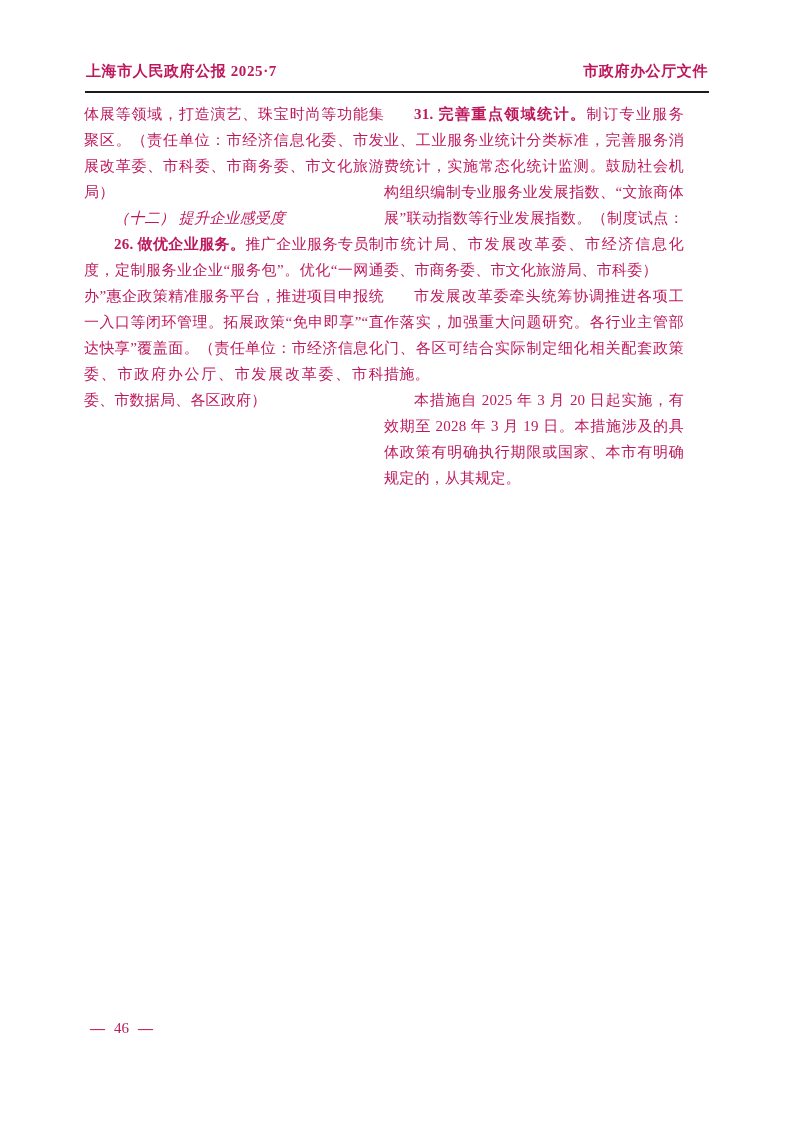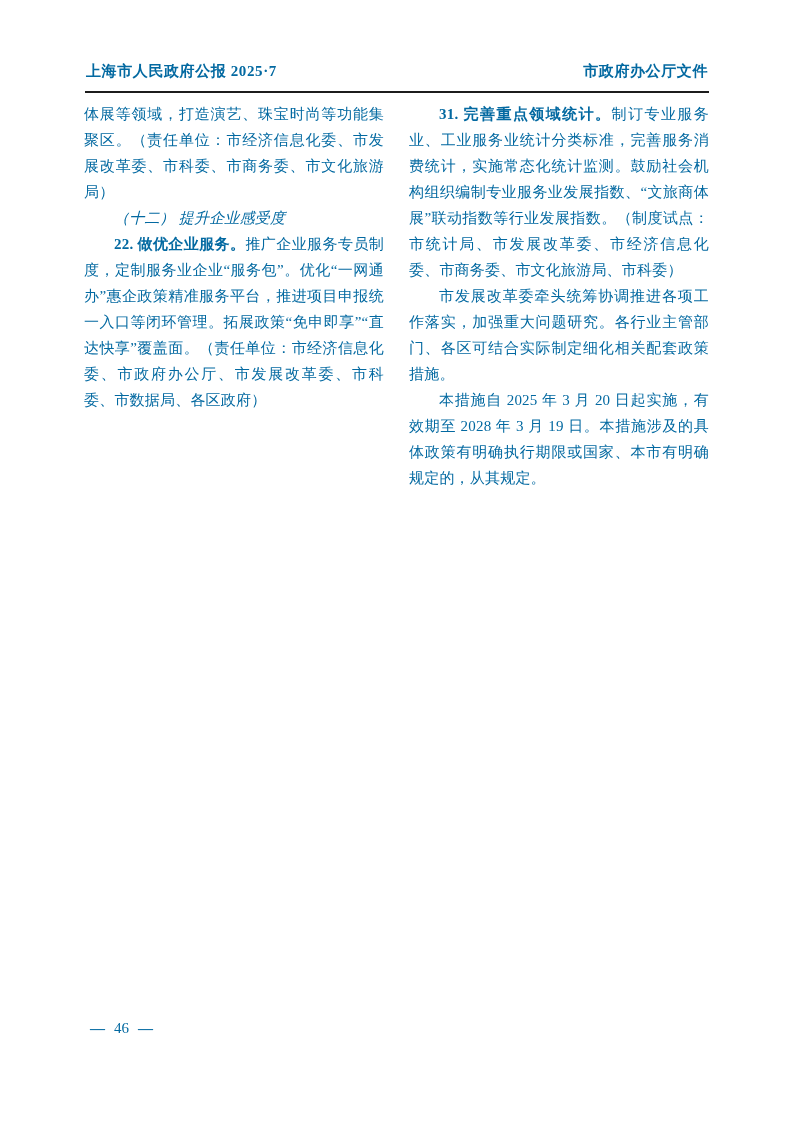--- a/index.html
+++ b/index.html
@@ -6,21 +6,21 @@
     margin: 0;
     padding: 0;
     background: #ffffff;
   }
   .page {
     position: relative;
     width: 793px;
     height: 1036px;
     background: #ffffff;
     font-family: "Liberation Serif", "DejaVu Serif", serif;
-    color: #0369a1;
+    color: #be185d;
     overflow: hidden;
   }
   .header {
     position: absolute;
     top: 62px;
     left: 86px;
     width: 622px;
     display: flex;
     justify-content: space-between;
     align-items: baseline;
@@ -35,21 +35,20 @@
     width: 624px;
     height: 2px;
     background: #1c1c1c;
   }
   .columns {
     position: absolute;
     top: 101px;
     left: 84px;
     width: 625px;
     display: flex;
-    column-gap: 25px;
   }
   .col {
     width: 300px;
   }
   .col p {
     margin: 0;
     font-size: 15px;
     line-height: 26px;
     text-align: justify;
     letter-spacing: 0.2px;
@@ -85,21 +84,21 @@
     <span>市政府办公厅文件</span>
   </header>
 
   <div class="header-rule"></div>
 
   <main class="columns">
 
     <section class="col">
       <p class="cont">体展等领域，打造演艺、珠宝时尚等功能集聚区。（责任单位：市经济信息化委、市发展改革委、市科委、市商务委、市文化旅游局）</p>
       <p class="kai indent">（十二） 提升企业感受度</p>
-      <p class="indent"><span class="lead">22. 做优企业服务。</span><span>推广企业服务专员制度，定制服务业企业“服务包”。优化“一网通办”惠企政策精准服务平台，推进项目申报统一入口等闭环管理。拓展政策“免申即享”“直达快享”覆盖面。（责任单位：市经济信息化委、市政府办公厅、市发展改革委、市科委、市数据局、各区政府）</span></p>
+      <p class="indent"><span class="lead">26. 做优企业服务。</span><span>推广企业服务专员制度，定制服务业企业“服务包”。优化“一网通办”惠企政策精准服务平台，推进项目申报统一入口等闭环管理。拓展政策“免申即享”“直达快享”覆盖面。（责任单位：市经济信息化委、市政府办公厅、市发展改革委、市科委、市数据局、各区政府）</span></p>
     </section>
 
     <section class="col">
       <p class="indent"><span class="lead">31. 完善重点领域统计。</span><span>制订专业服务业、工业服务业统计分类标准，完善服务消费统计，实施常态化统计监测。鼓励社会机构组织编制专业服务业发展指数、“文旅商体展”联动指数等行业发展指数。（制度试点：市统计局、市发展改革委、市经济信息化委、市商务委、市文化旅游局、市科委）</span></p>
       <p class="indent">市发展改革委牵头统筹协调推进各项工作落实，加强重大问题研究。各行业主管部门、各区可结合实际制定细化相关配套政策措施。</p>
       <p class="indent">本措施自 2025 年 3 月 20 日起实施，有效期至 2028 年 3 月 19 日。本措施涉及的具体政策有明确执行期限或国家、本市有明确规定的，从其规定。</p>
     </section>
 
   </main>
 

